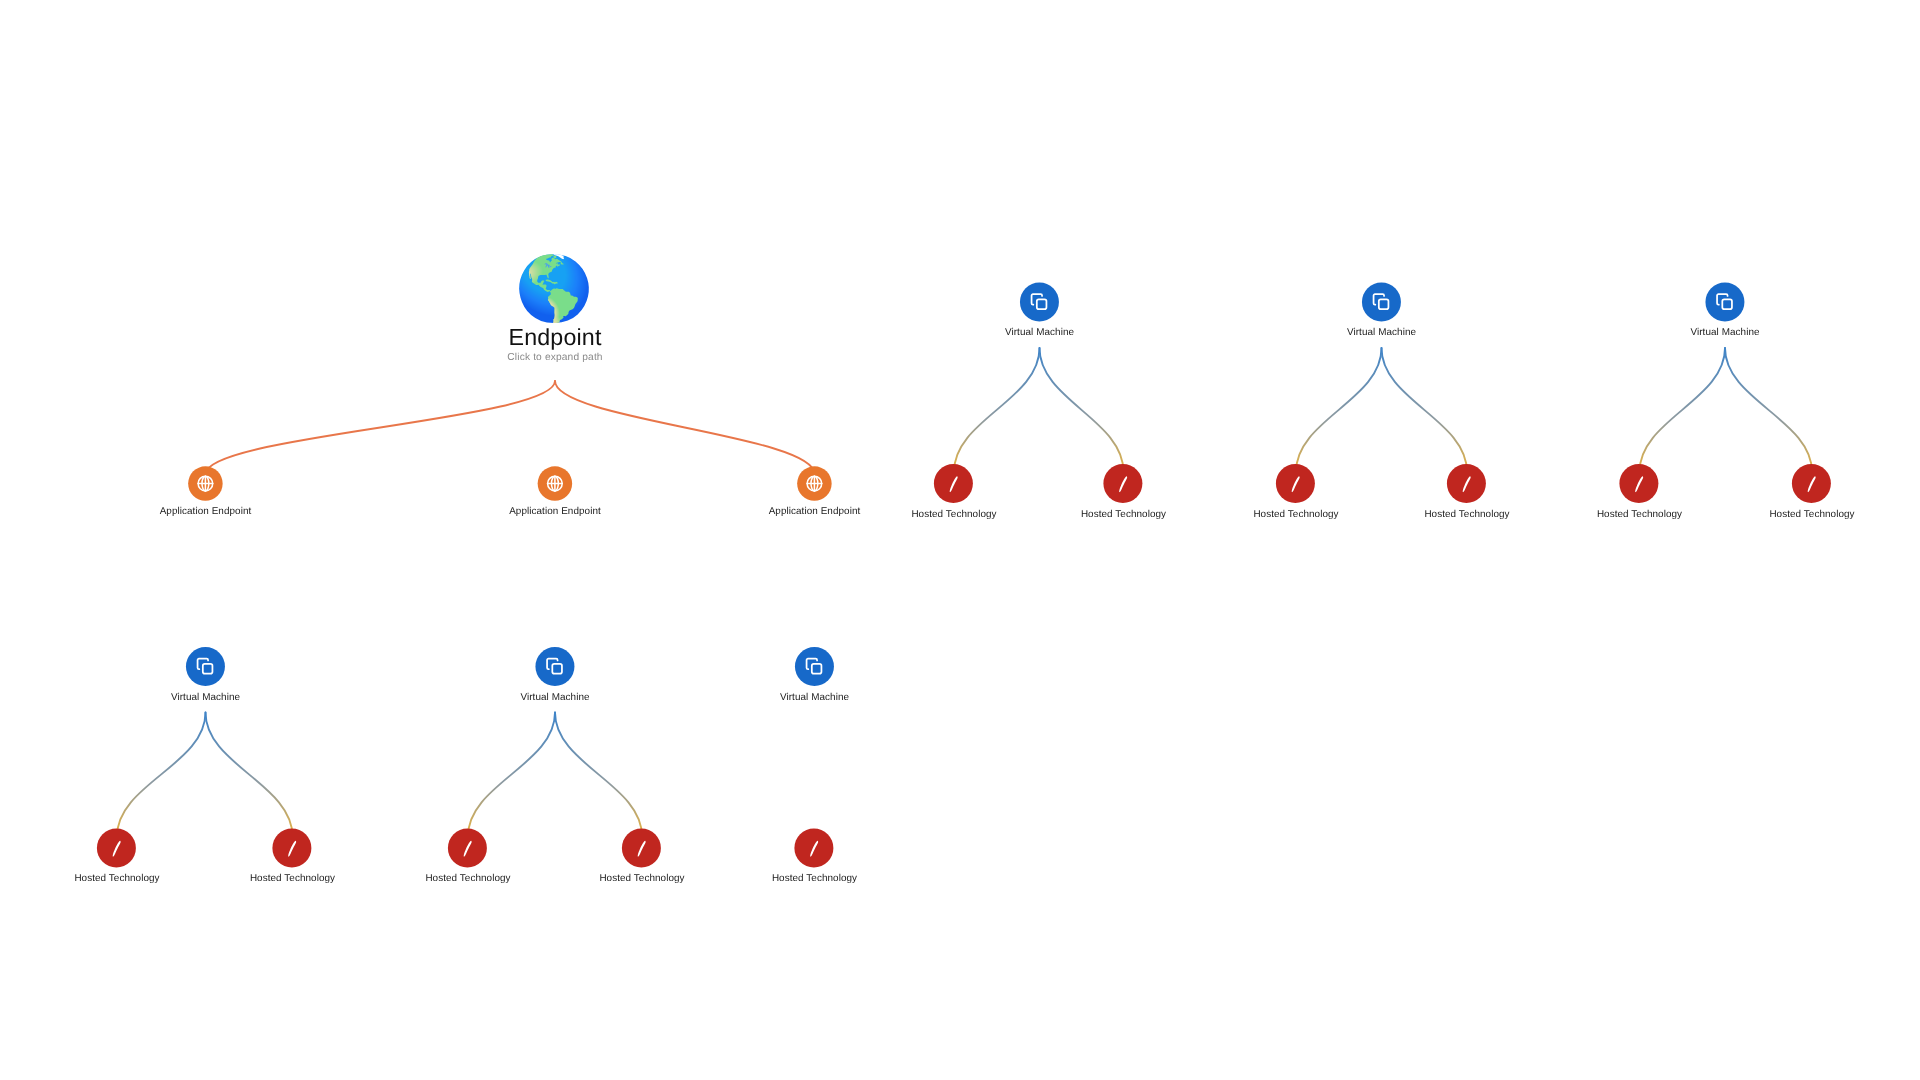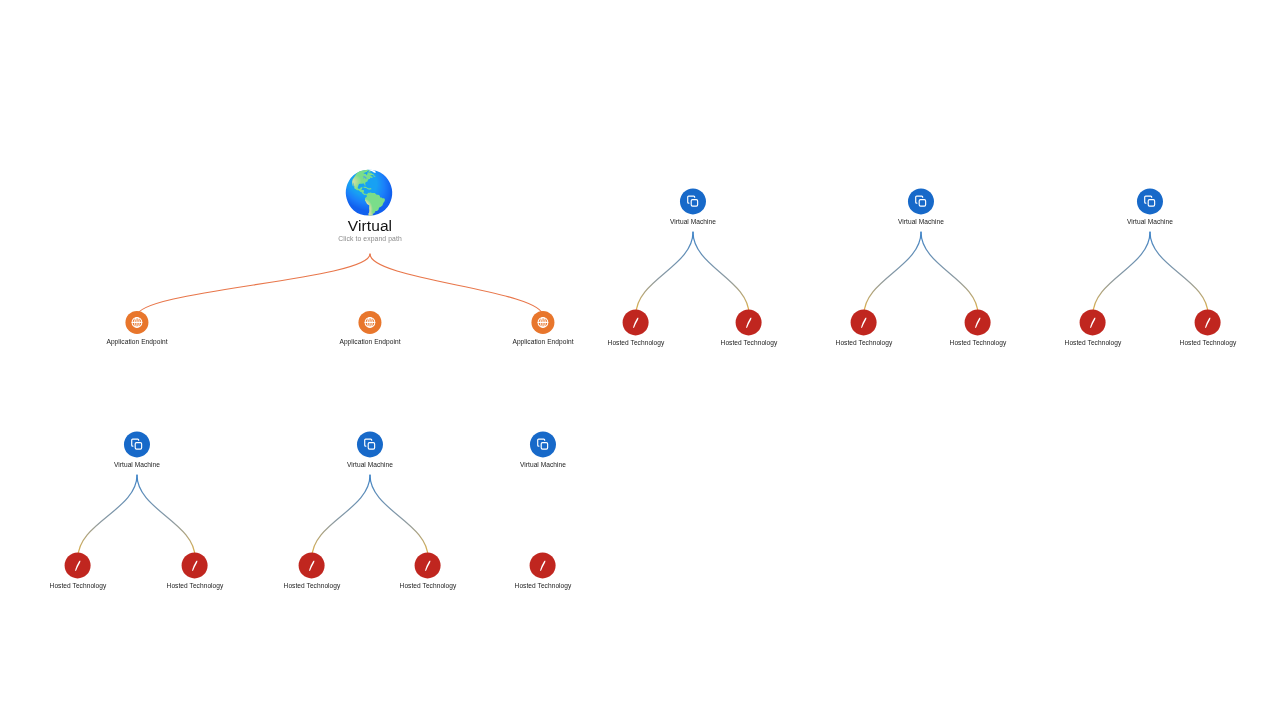--- a/index.html
+++ b/index.html
@@ -126,21 +126,21 @@
         <path d="M693 232 C693 266.65, 749 279.85, 749 314.5" fill="none" stroke="url(#gradBlueGold)" stroke-width="1.25" stroke-linecap="round"></path>
         <path d="M921 232 C921 266.65, 864 279.85, 864 314.5" fill="none" stroke="url(#gradBlueGold)" stroke-width="1.25" stroke-linecap="round"></path>
         <path d="M921 232 C921 266.65, 978 279.85, 978 314.5" fill="none" stroke="url(#gradBlueGold)" stroke-width="1.25" stroke-linecap="round"></path>
         <path d="M1150 232 C1150 266.65, 1093 279.85, 1093 314.5" fill="none" stroke="url(#gradBlueGold)" stroke-width="1.25" stroke-linecap="round"></path>
         <path d="M1150 232 C1150 266.65, 1208 279.85, 1208 314.5" fill="none" stroke="url(#gradBlueGold)" stroke-width="1.25" stroke-linecap="round"></path>
       </g>
   </svg>
   <div id="node-layer">
       <div class="node node-internet" style="left: 370px; top: 206px;">
         <div class="node-circle">🌎</div>
-        <div class="node-label">Virtual</div>
+        <div class="node-label">Endpoint</div>
         <div class="node-sublabel">Click to expand path</div>
       </div>
       <div class="node node-appendpoint" style="left: 137px; top: 328px;">
         <div class="node-circle">
           <svg class="icon-svg" width="13" height="13" viewBox="0 0 24 24" fill="none" stroke="#ffffff" stroke-width="1.9" stroke-linecap="round" stroke-linejoin="round">
             <circle cx="12" cy="12" r="9"></circle>
             <line x1="3" y1="12" x2="21" y2="12"></line>
             <line x1="12" y1="3" x2="12" y2="21"></line>
             <ellipse cx="12" cy="12" rx="4.2" ry="9"></ellipse>
           </svg>

